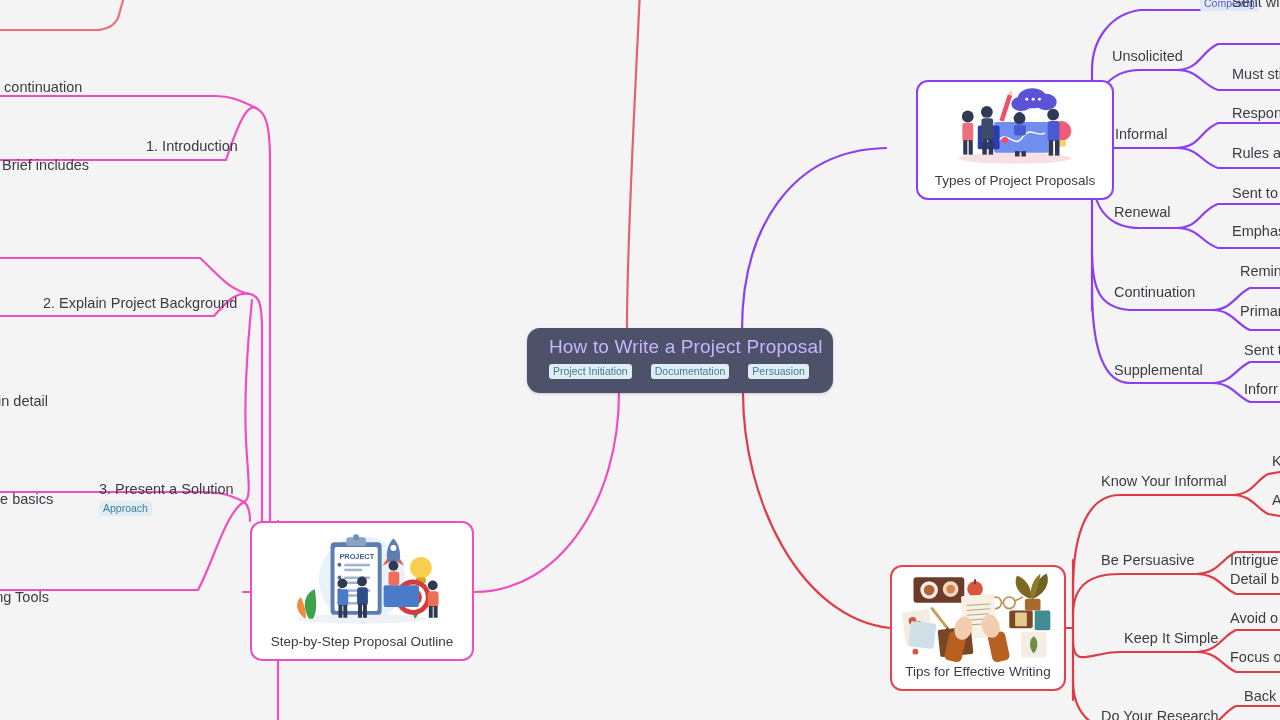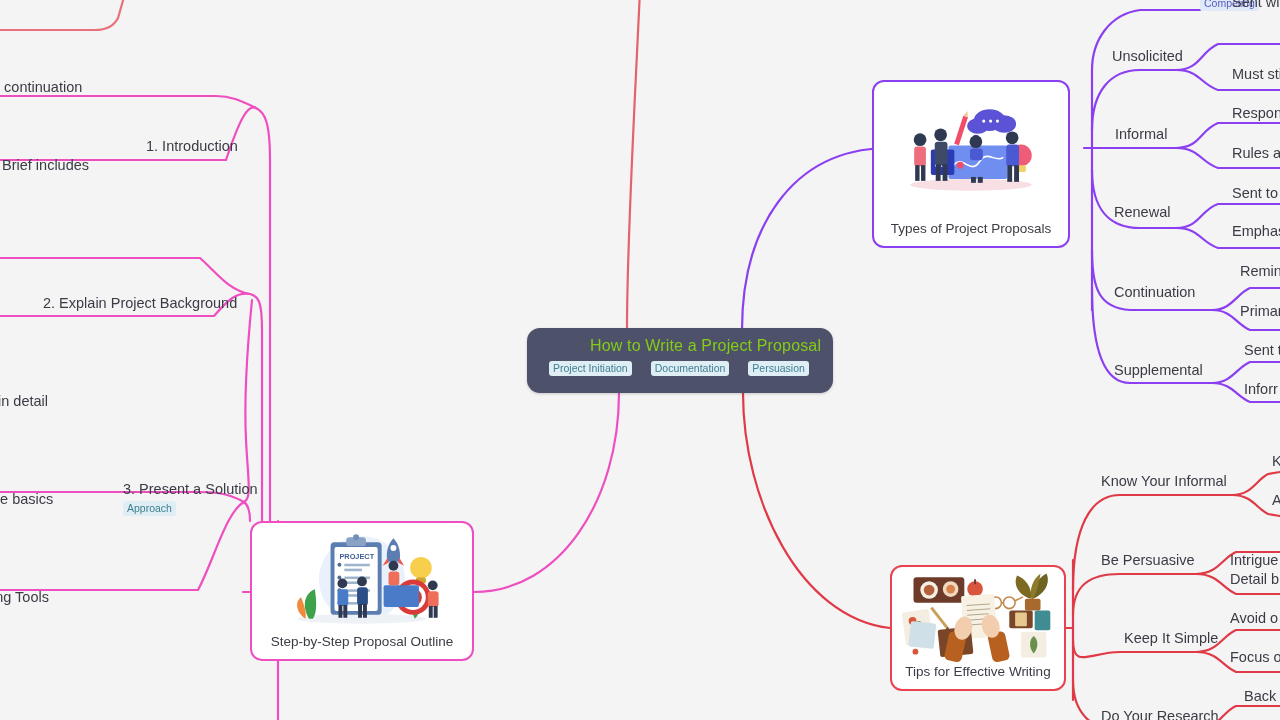--- a/index.html
+++ b/index.html
@@ -23,22 +23,22 @@
   #central{
     position:absolute;
     left:527px;top:328px;width:306px;height:65px;
     background:#4d5169;
     border-radius:13px;
     box-sizing:border-box;
     padding:9px 22px 0 22px;
     box-shadow:0 1px 3px rgba(0,0,0,.18);
   }
   #central .title{
-    color:#84cc16;font-size:16px;letter-spacing:.15px;
-    line-height:1.1;white-space:nowrap;margin-left:41px;
+    color:#c4b5fd;font-size:19px;letter-spacing:.15px;
+    line-height:1.1;white-space:nowrap;
   }
   #central .tags{margin-top:6px;display:flex;gap:19px;}
   .tag{
     display:inline-block;
     background:#dfeef4;
     color:#3f7f92;
     font-size:10.5px;
     line-height:12px;
     padding:1px 4px 2px 4px;
     border-radius:3px;
@@ -57,21 +57,21 @@
     align-items:center;justify-content:flex-start;
   }
   .card .thumb{
     width:100%;flex:1 1 auto;position:relative;overflow:hidden;
   }
   .card .caption{
     font-size:13.5px;color:#3b3b45;
     padding-bottom:10px;padding-top:2px;
     white-space:nowrap;
   }
-  #card-types{left:872px;top:80px;width:198px;height:168px;border:2.5px solid #8b3ff0;}
+  #card-types{left:916px;top:80px;width:198px;height:120px;border:2.5px solid #8b3ff0;}
   #card-outline{left:250px;top:521px;width:224px;height:140px;border:2.5px solid #ef4ec0;}
   #card-tips{left:890px;top:565px;width:176px;height:126px;border:2.5px solid #e8414f;}
 
   
   .label-tag{margin-top:3px;display:block;}
 
   
   #competing-tag{
     position:absolute;left:1200px;top:-7px;
   }
@@ -417,20 +417,20 @@
   <div class="node-label" style="left:1101px;top:707px;">Do Your Research</div>
   <div class="node-label" style="left:1244px;top:687px;">Back</div>
 
   <div class="node-label" style="left:132px;top:137px;margin-left:14px;">1. Introduction</div>
   <div class="node-label" style="left:-8px;top:78px;">g continuation</div>
   <div class="node-label" style="left:2px;top:156px;">Brief includes</div>
 
   <div class="node-label" style="left:43px;top:294px;">2. Explain Project Background</div>
   <div class="node-label" style="left:-2px;top:392px;">in detail</div>
 
-  <div class="node-label" style="left:99px;top:480px;margin-left:24px;">
+  <div class="node-label" style="left:99px;top:480px;">
     <span>3. Present a Solution</span>
     <span class="tag label-tag" style="width:fit-content;">Approach</span>
   </div>
   <div class="node-label" style="left:-8px;top:490px;">ne basics</div>
   <div class="node-label" style="left:-8px;top:588px;">ing Tools</div>
 
 </div>
 
 </body></html>

